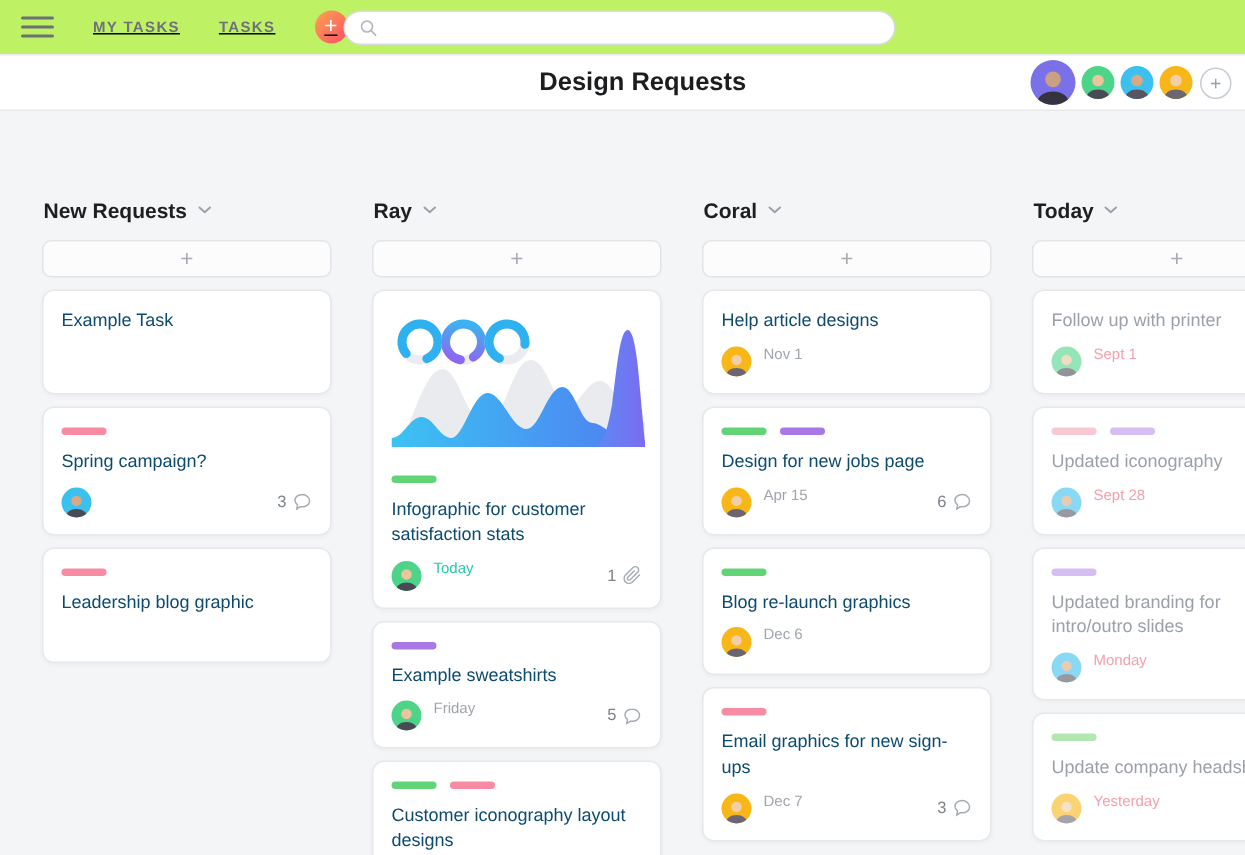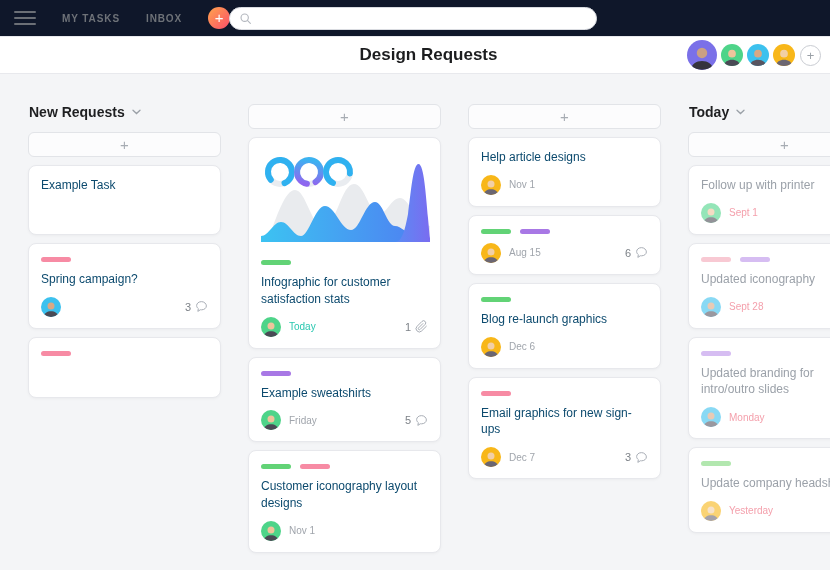--- a/index.html
+++ b/index.html
@@ -1,21 +1,21 @@
 <!DOCTYPE html>
 <html><head>
 <meta charset="utf-8">
 <style>
   * { margin:0; padding:0; box-sizing:border-box; }
   html,body { width:830px; height:570px; overflow:hidden; }
   body { font-family:"Liberation Sans", sans-serif; background:#f4f5f7; }
 
   
-  .topbar { height:37px; background:#0f172a; border-bottom:1px solid #e8e9ed;
-            display:flex; align-items:center; position:relative; }
+  .topbar { height:37px; background:#bef264; border-bottom:1px solid #e8e9ed;
+            display:flex; align-items:center; position:relative;text-decoration:underline; }
   .hamburger { margin-left:14px; width:22px; cursor:pointer; }
   .hamburger span { display:block; height:2px; background:#6b6f76; border-radius:1px; margin:4px 0; }
   .nav-link { font-size:10px; font-weight:600; letter-spacing:.9px; color:#6e7278; margin-left:26px; cursor:pointer; }
   .nav-link:first-of-type { margin-left:24px; }
   .quick-add { width:22px; height:22px; border-radius:50%; margin-left:26px;
                background:linear-gradient(135deg,#ffa44d 0%,#fb4e6a 100%);
                color:#fff; font-size:15px; line-height:21px; text-align:center; cursor:pointer; }
   .searchbox { position:absolute; left:229px; top:7px; width:368px; height:23px;
                border:1px solid #d9dbe0; border-radius:12px; background:#fff;
                display:flex; align-items:center; padding:0 9px; }
@@ -31,34 +31,34 @@
   .avatar svg { position:absolute; bottom:-1px; left:0; }
   .av-lg { width:30px; height:30px; }
   .av-sm { width:22px; height:22px; margin-left:4px; }
   .av-purple { background:#7a70e8; } .av-green { background:#4ed489; }
   .av-cyan { background:#3cc1ee; }  .av-yellow { background:#f8b719; }
   .invite-btn { width:21px; height:21px; margin-left:5px; border:1px solid #c9ccd2; border-radius:50%;
                 color:#9aa0a7; font-size:13px; line-height:19px; text-align:center; cursor:pointer; background:#fff; }
 
   
   .board { padding:30px 0 0 28px; display:flex; gap:27px; align-items:flex-start; }
-  .column { width:193px; flex:none; }
+  .column { width:193px; flex:none;margin-top:28px; }
   .col-head { display:flex; align-items:center; gap:7px; margin:0 0 12px 1px; cursor:pointer; }
   .col-title { font-size:14px; font-weight:700; color:#1e1f21; }
   .add-card { height:25px; background:#fcfcfd; border:1px solid #e2e4e8; border-radius:6px;
               display:flex; align-items:center; justify-content:center;
               color:#a7acb3; font-size:15px; margin-bottom:8px; cursor:pointer; }
   .card { background:#fff; border:1px solid #e7e8ec; border-radius:8px;
           padding:11px 12px; margin-bottom:8px; box-shadow:0 1px 3px rgba(0,0,0,.04); cursor:pointer; }
   .tags { display:flex; gap:9px; margin:2px 0 9px; }
   .tag { width:30px; height:5px; border-radius:3px; }
   .tag-pink { background:#f78ba4; } .tag-green { background:#62d376; } .tag-purple { background:#a878e5; }
   .card-title { font-size:12px; color:#0c4a6e; line-height:1.4; }
   .spacer-lg { height:29px; } .spacer-sm { height:21px; }
-  .card-foot { display:flex; align-items:center; margin-top:9px; }
+  .card-foot { display:flex; margin-top:9px; }
   .card-foot .avatar { width:20px; height:20px; }
   .due { font-size:10px; color:#a0a5ac; margin-left:8px; }
   .due-today { color:#2ac7b0; }
   .meta { margin-left:auto; display:flex; align-items:center; gap:4px; font-size:11px; color:#7d8288; }
   .thumb { margin:1px 0 10px; }
 
   
   .col-done .card-title { color:#9ba1a9; }
   .col-done .tag-pink { background:#f8c9d3; }
   .col-done .tag-green { background:#b2e7af; }
@@ -69,21 +69,21 @@
 </head>
 <body>
 
 <div class="topbar">
   <div class="hamburger">
       <span></span>
       <span></span>
       <span></span>
     </div>
   <div class="nav-link">MY TASKS</div>
-  <div class="nav-link">INBOX</div>
+  <div class="nav-link">TASKS</div>
   <div class="quick-add"><span>+</span></div>
   <div class="searchbox">
     <svg viewBox="0 0 16 16" width="13" height="13">
         <circle cx="7" cy="7" r="4.5" fill="none" stroke="#b4b8bf" stroke-width="1.4"></circle>
         <line x1="10.6" y1="10.6" x2="14" y2="14" stroke="#b4b8bf" stroke-width="1.4" stroke-linecap="round"></line>
       </svg>
     <input value="" placeholder="" style="">
   </div>
 </div>
 
@@ -154,25 +154,32 @@
               <path d="M8 2C4.7 2 2 4.1 2 6.8c0 1.5.8 2.9 2.1 3.8L3.5 14l3.1-2c.5.1.9.1 1.4.1 3.3 0 6-2.1 6-4.8S11.3 2 8 2z" fill="none" stroke="#a6abb3" stroke-width="1.2"></path>
             </svg>
         </div>
       </div>
     </div>
 
     <div class="card">
       <div class="tags">
           <span class="tag tag-pink"></span>
         </div>
+      <div class="card-title">Leadership blog graphic</div>
       <div class="spacer-sm"></div>
     </div>
   </div>
 
   <div class="column">
+    <div class="col-head">
+      <span class="col-title">Ray</span>
+      <svg width="9" height="6" viewBox="0 0 9 6">
+          <path d="M1 1.3l3.5 3.2L8 1.3" fill="none" stroke="#9aa0a7" stroke-width="1.3" stroke-linecap="round"></path>
+        </svg>
+    </div>
     <div class="add-card">
         <span>+</span>
       </div>
 
     <div class="card">
       <div class="thumb">
         <svg width="169" height="96" viewBox="0 0 169 96">
           <defs>
             <linearGradient id="bluewave" x1="0" y1="0" x2="1" y2="0">
               <stop offset="0" stop-color="#3cc3f2"></stop>
@@ -257,20 +264,26 @@
               <circle cx="12" cy="9.5" r="4.2" fill="#eec49c"></circle>
               <path d="M3 23c.6-4.6 4.4-7 9-7s8.4 2.4 9 7z" fill="#4a4a55"></path>
             </svg>
         </div>
         <span class="due">Nov 1</span>
       </div>
     </div>
   </div>
 
   <div class="column">
+    <div class="col-head">
+      <span class="col-title">Coral</span>
+      <svg width="9" height="6" viewBox="0 0 9 6">
+          <path d="M1 1.3l3.5 3.2L8 1.3" fill="none" stroke="#9aa0a7" stroke-width="1.3" stroke-linecap="round"></path>
+        </svg>
+    </div>
     <div class="add-card">
         <span>+</span>
       </div>
 
     <div class="card">
       <div class="card-title">Help article designs</div>
       <div class="card-foot">
         <div class="avatar av-yellow">
           <svg viewBox="0 0 24 24" width="20" height="20">
               <circle cx="12" cy="9.5" r="4.2" fill="#f2cfa6"></circle>
@@ -279,28 +292,29 @@
         </div>
         <span class="due">Nov 1</span>
       </div>
     </div>
 
     <div class="card">
       <div class="tags">
           <span class="tag tag-green"></span>
           <span class="tag tag-purple"></span>
         </div>
+      <div class="card-title">Design for new jobs page</div>
       <div class="card-foot">
         <div class="avatar av-yellow">
           <svg viewBox="0 0 24 24" width="20" height="20">
               <circle cx="12" cy="9.5" r="4.2" fill="#f2cfa6"></circle>
               <path d="M3 23c.6-4.6 4.4-7 9-7s8.4 2.4 9 7z" fill="#6b6672"></path>
             </svg>
         </div>
-        <span class="due">Aug 15</span>
+        <span class="due">Apr 15</span>
         <div class="meta">
           <span>6</span>
           <svg viewBox="0 0 16 16" width="13" height="13">
               <path d="M8 2C4.7 2 2 4.1 2 6.8c0 1.5.8 2.9 2.1 3.8L3.5 14l3.1-2c.5.1.9.1 1.4.1 3.3 0 6-2.1 6-4.8S11.3 2 8 2z" fill="none" stroke="#a6abb3" stroke-width="1.2"></path>
             </svg>
         </div>
       </div>
     </div>
 
     <div class="card">

